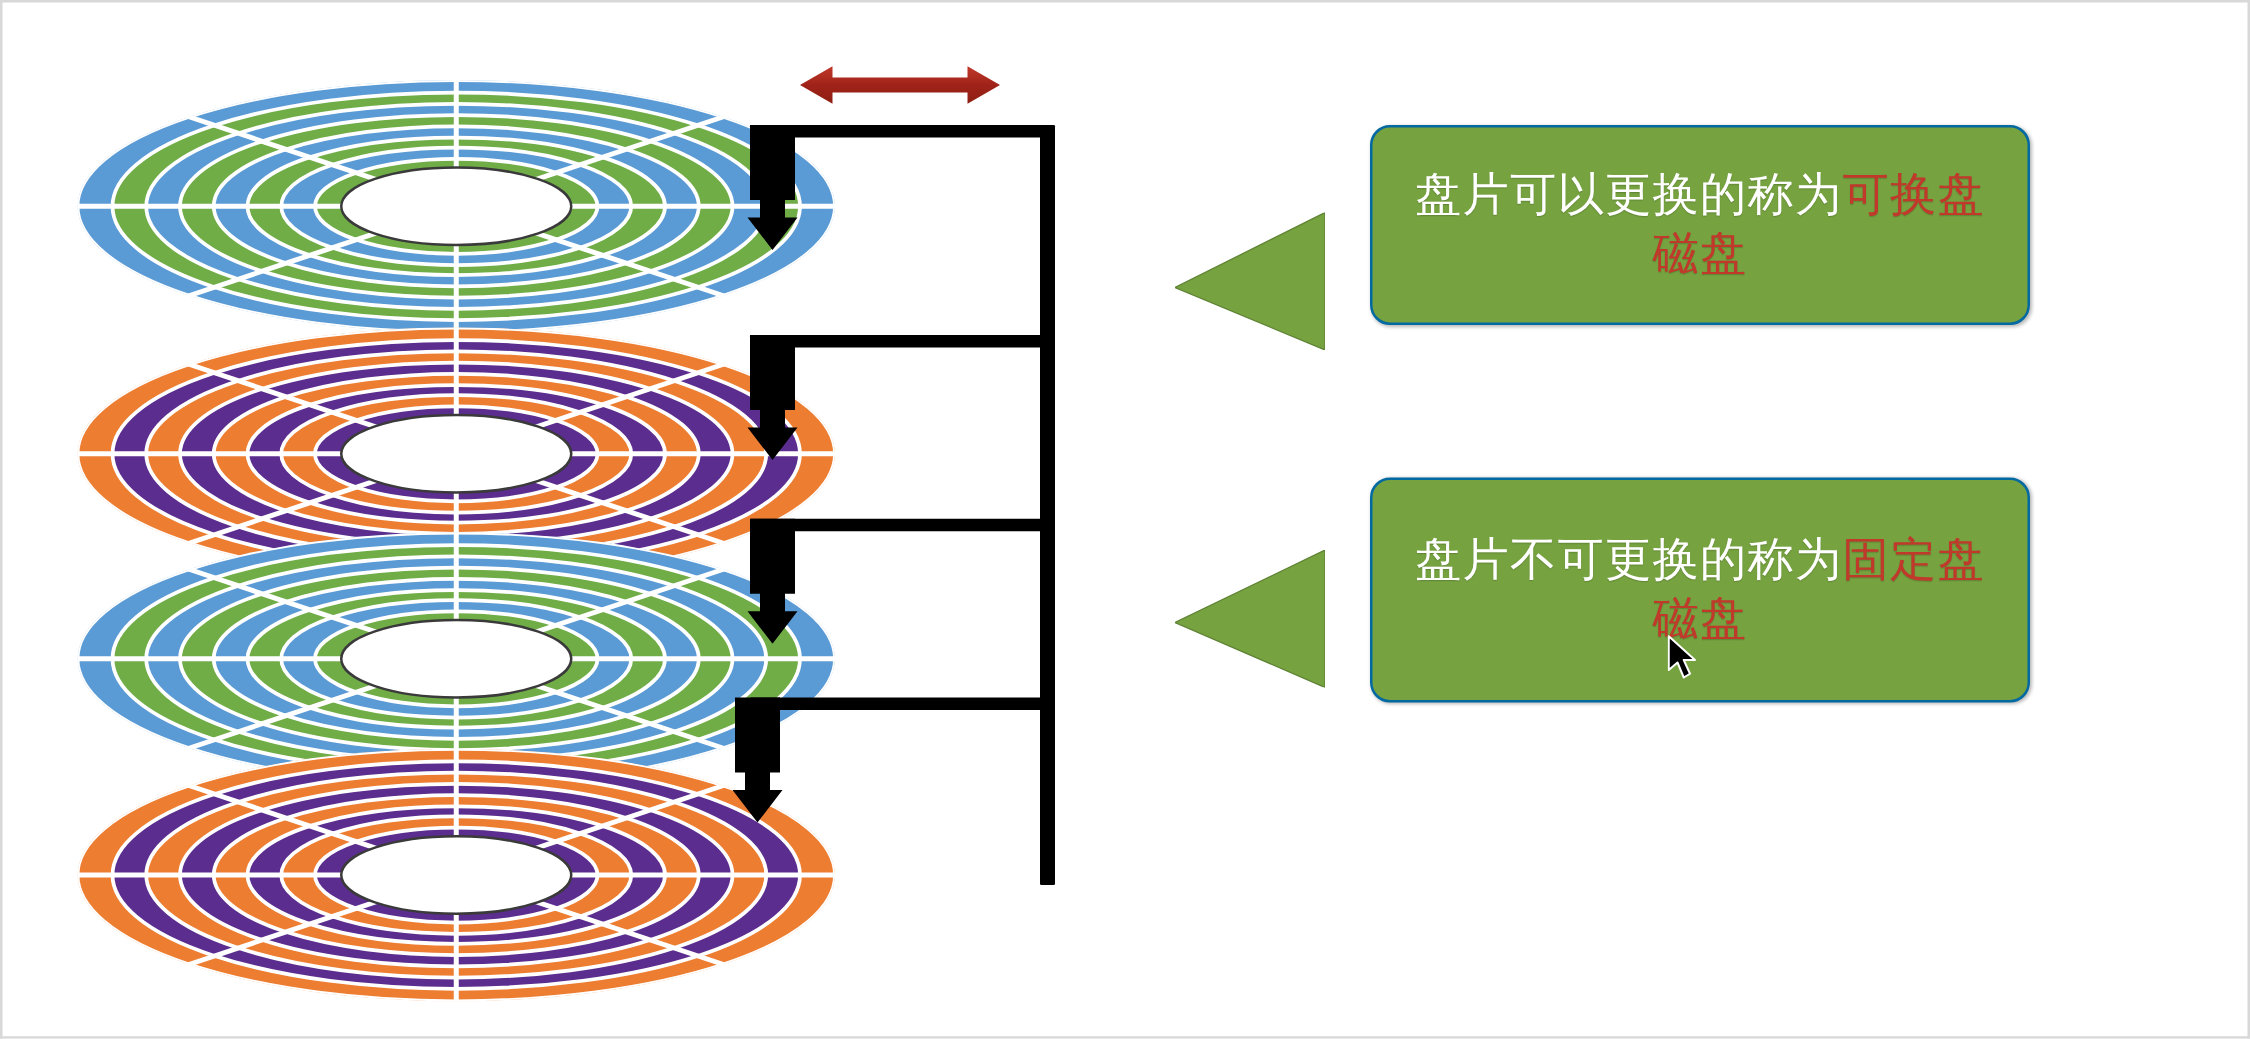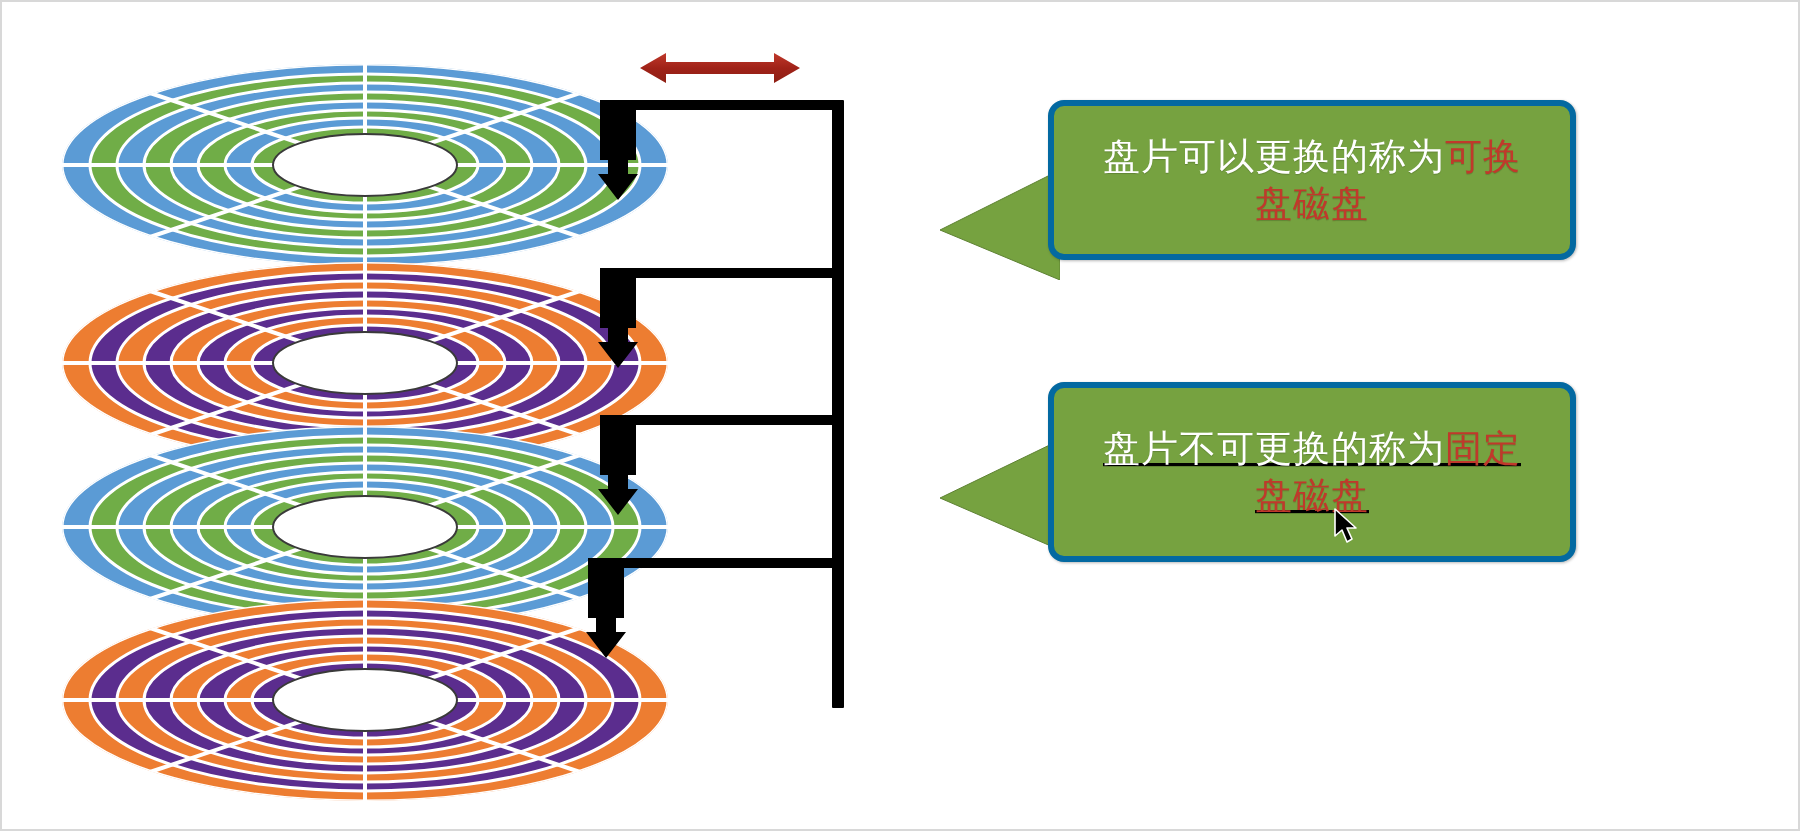--- a/index.html
+++ b/index.html
@@ -39,26 +39,27 @@
   }
   .head-arrow { position: absolute; }
 
   
   #motion-arrow { position: absolute; left: 640px; top: 48px; }
 
   
   .callout {
     position: absolute;
     background: #76a240;
-    border: 6px solid #0369a1;
+    border: 2px solid #0369a1;
     border-radius: 16px;
     box-shadow: 1px 1px 3px rgba(0,0,0,0.28);
     display: flex; align-items: center; justify-content: center;
     text-align: center;
     padding: 18px 34px;
+    margin-left: 48px;
   }
   .callout-text {
     font-size: 37px;
     line-height: 1.28;
     letter-spacing: 1px;
     color: #ffffff;
     text-shadow: 0 1px 1px rgba(0,0,0,0.18);
   }
   .hl { color: #c0392b; }
   .callout-tail { position: absolute; }
@@ -254,21 +255,21 @@
   </svg>
   <div class="callout" style="left:1048px; top:100px; width:528px; height:160px;">
     <div class="callout-text">
       <span>盘片可以更换的称为</span><span class="hl">可换盘磁盘</span>
     </div>
   </div>
 
   <svg class="callout-tail" style="left:940px; top:440px;" width="120" height="110" viewBox="0 0 120 110">
     <polygon points="120,0 120,110 0,58" fill="#76a240" stroke="#5e8233" stroke-width="1"></polygon>
   </svg>
-  <div class="callout" style="left:1048px; top:382px; width:528px; height:180px;text-decoration:underline;">
+  <div class="callout" style="left:1048px; top:382px; width:528px; height:180px;">
     <div class="callout-text">
       <span>盘片不可更换的称为</span><span class="hl">固定盘磁盘</span>
     </div>
   </div>
 
   <svg id="cursor" width="26" height="38" viewBox="0 0 26 38">
     <polygon points="1,1 1,28 8,22 13,34 18,31 13,20 22,20" fill="#000000" stroke="#ffffff" stroke-width="1.6" stroke-linejoin="round"></polygon>
   </svg>
 
 </div>

